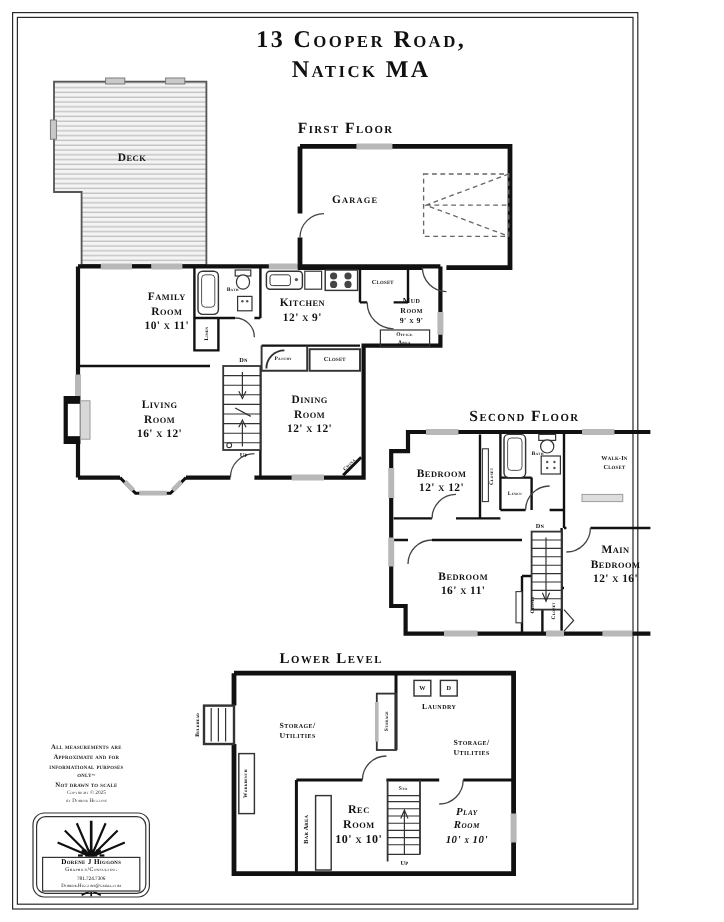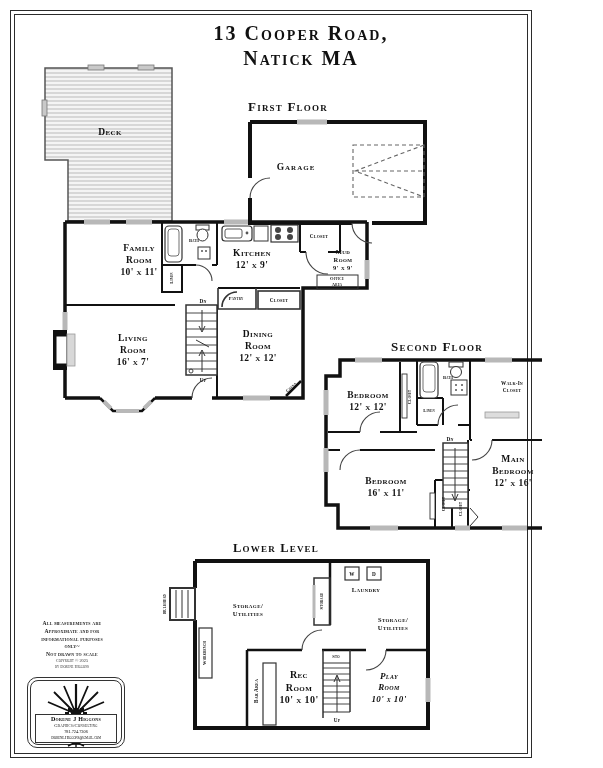--- a/index.html
+++ b/index.html
@@ -218,21 +218,21 @@
 12' x 9'</div>
   <div class="lbl md" style="left:343px;top:260px;">Mud
 Room
 9' x 9'</div>
   <div class="lbl xs" style="left:337px;top:282px;">Office
 Area</div>
   <div class="lbl xs" style="left:236px;top:299px;">Pantry</div>
   <div class="lbl sm" style="left:279px;top:300px;">Closet</div>
   <div class="lbl big" style="left:133px;top:351px;">Living
 Room
-16' x 7'</div>
+16' x 12'</div>
   <div class="lbl big" style="left:258px;top:347px;">Dining
 Room
 12' x 12'</div>
   <div class="lbl diag" style="left:291px;top:387px;">China</div>
   <div class="lbl sm" style="left:203px;top:301px;">Dn</div>
   <div class="lbl sm" style="left:203px;top:380px;">Up</div>
 
   <div class="lbl heading" style="left:437px;top:347px;">Second Floor</div>
   <div class="lbl big" style="left:368px;top:402px;">Bedroom
 12' x 12'</div>

